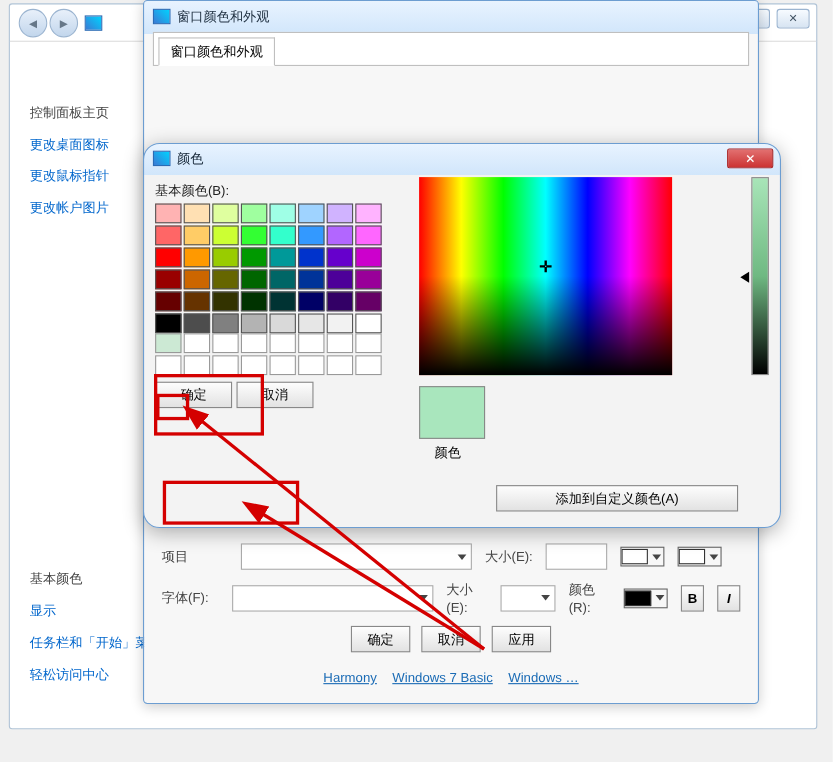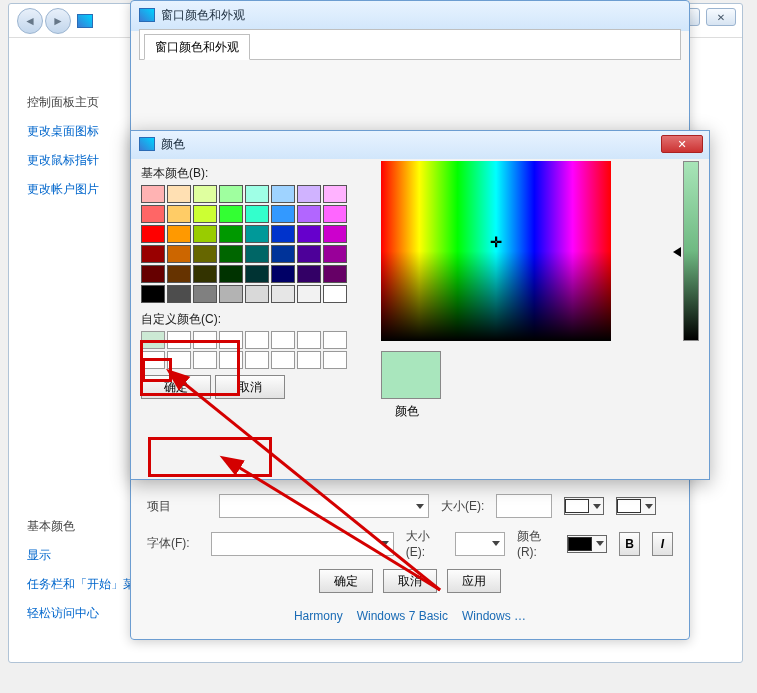--- a/index.html
+++ b/index.html
@@ -33,24 +33,24 @@
 .form-row { display: flex; align-items: center; gap: 12px; margin-bottom: 10px; }
 .form-row label { color: #444; width: 60px; }
 .drop { height: 24px; border: 1px solid #aaa; background: #fff; display: inline-flex; align-items: center; justify-content: flex-end; padding: 0 4px; }
 .caret { border-left: 4px solid transparent; border-right: 4px solid transparent; border-top: 5px solid #444; margin-left: 4px; }
 .btn { height: 24px; padding: 0 14px; border: 1px solid #888; background: linear-gradient(#fdfdfd,#e2e2e2); display: inline-flex; align-items: center; justify-content: center; cursor: pointer; }
 .btn.sq { width: 24px; padding: 0; font-weight: bold; }
 .colorbox { width: 40px; height: 18px; border: 1px solid #666; display:inline-flex; align-items:center; justify-content:flex-end; padding-right:2px; }
 .colorbox .sw { width: 24px; height: 14px; background: #fff; border:1px solid #333; }
 .colorbox.black .sw { background: #000; }
 .buttons-row { display: flex; gap: 10px; justify-content: center; margin-top: 8px; }
-.links-row { color:#1a6bb5; margin-top:16px; display:flex; gap:14px; justify-content:center; }
-
-
-.win2 { position: absolute; left: 130px; top: 130px; width: 580px; height: 350px; background: linear-gradient(180deg,#e8f3ff 0,#d1e6fb 28px,#f3f3f3 28px); border: 1px solid #6c9dd1; border-radius: 0; box-shadow: 0 4px 18px rgba(0,0,0,.3); }
+.links-row { color:#1a6bb5; margin-top:16px; display:flex; gap:14px; justify-content:center;text-decoration:underline; }
+
+
+.win2 { position: absolute; left: 130px; top: 130px; width: 580px; height: 350px; background: linear-gradient(180deg,#e8f3ff 0,#d1e6fb 28px,#f3f3f3 28px); border: 1px solid #6c9dd1; border-radius: 15px; box-shadow: 0 4px 18px rgba(0,0,0,.3); }
 .tb2 { height: 26px; display: flex; align-items: center; padding: 0 8px; gap: 6px; color: #123; }
 .closebtn { position: absolute; right: 6px; top: 4px; width: 42px; height: 18px; background: linear-gradient(#e27070,#c33); border: 1px solid #a22; border-radius: 2px; color: #fff; display: flex; align-items: center; justify-content: center; font-size: 11px; }
 .cp-body { display: flex; padding: 4px 10px 8px 10px; gap: 10px; height: 316px; }
 .cp-left { width: 230px; }
 .cp-right { flex: 1; position: relative; }
 .sec-label { margin: 4px 0 3px 0; color: #222; }
 .swatch-grid { display: grid; grid-template-columns: repeat(8, 24px); gap: 2px; }
 .swatch { width: 24px; height: 18px; border: 1px solid #555; }
 .custom-grid { display: grid; grid-template-columns: repeat(8, 24px); gap: 2px; }
 .custom-cell { width: 24px; height: 18px; border: 1px solid #999; background: #fff; }
@@ -210,21 +210,20 @@
           <div class="swatch" style="background: rgb(102, 0, 102);"></div>
           <div class="swatch" style="background: rgb(0, 0, 0);"></div>
           <div class="swatch" style="background: rgb(77, 77, 77);"></div>
           <div class="swatch" style="background: rgb(128, 128, 128);"></div>
           <div class="swatch" style="background: rgb(179, 179, 179);"></div>
           <div class="swatch" style="background: rgb(217, 217, 217);"></div>
           <div class="swatch" style="background: rgb(230, 230, 230);"></div>
           <div class="swatch" style="background: rgb(242, 242, 242);"></div>
           <div class="swatch" style="background: rgb(255, 255, 255);"></div>
         </div>
-      <div class="sec-label" style="margin-top:8px">自定义颜色(C):</div>
       <div class="custom-grid" id="customgrid">
           <div class="custom-cell" style="background: rgb(204, 233, 212);"></div>
           <div class="custom-cell"></div>
           <div class="custom-cell"></div>
           <div class="custom-cell"></div>
           <div class="custom-cell"></div>
           <div class="custom-cell"></div>
           <div class="custom-cell"></div>
           <div class="custom-cell"></div>
           <div class="custom-cell"></div>
@@ -242,20 +241,21 @@
       </div>
     </div>
     <div class="cp-right">
       <div class="hue-canvas">
         <span class="cross">✛</span>
       </div>
       <div class="lum-bar"></div>
       <div class="lum-tick"></div>
       <div class="sample"></div>
       <div class="sample-label">颜色</div>
+      <div class="btn addbtn">添加到自定义颜色(A)</div>
     </div>
   </div>
 </div>
 
 <div class="anno" style="left:140px; top:340px; width:100px; height:56px;"></div>
 <div class="anno" style="left:142px; top:358px; width:30px; height:24px;"></div>
 <div class="anno" style="left:148px; top:437px; width:124px; height:40px;"></div>
 <svg class="arrow-svg" width="757" height="693">
   <defs>
       <marker id="ah" markerWidth="10" markerHeight="10" refX="2" refY="3" orient="auto">

